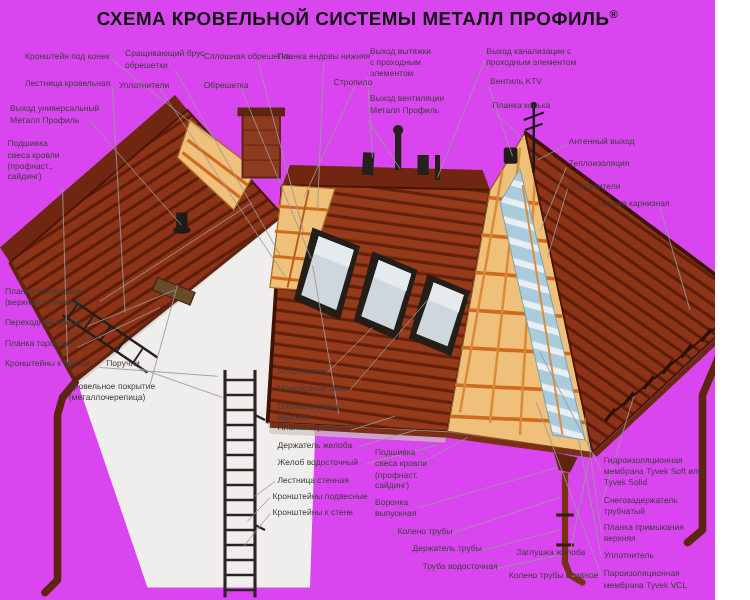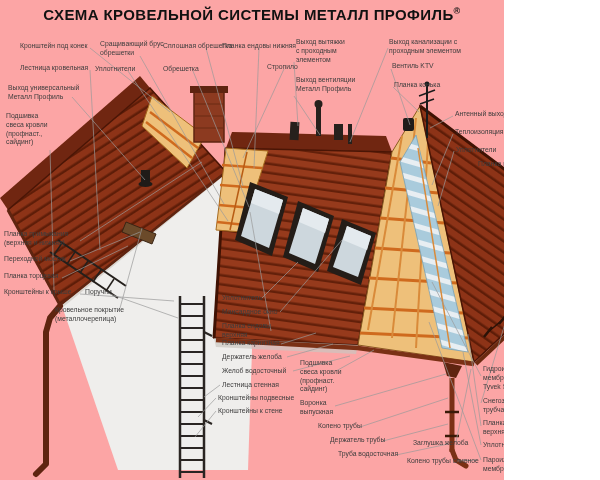--- a/index.html
+++ b/index.html
@@ -1,16 +1,16 @@
 <!DOCTYPE html>
 <html><head>
 <meta charset="utf-8">
 <style>
   html,body{margin:0;padding:0;background:#fff;}
-  .stage{position:relative;width:504px;height:480px;background:#fca5a5;overflow:hidden;
+  .stage{position:relative;width:572px;height:480px;background:#d946ef;overflow:hidden;
          font-family:"Liberation Sans", sans-serif;}
   .title{position:absolute;top:6px;left:0;right:0;text-align:center;
          font-size:15px;font-weight:bold;color:#111;letter-spacing:.4px;z-index:5;}
   .title sup{font-size:9px;}
   svg.base{position:absolute;left:0;top:0;z-index:1;}
   svg.leaders{position:absolute;left:0;top:0;z-index:2;pointer-events:none;}
   .labels{position:absolute;left:0;top:0;width:600px;height:480px;z-index:3;}
   .lbl{position:absolute;font-size:6.8px;line-height:1.3;color:#3d3d3d;white-space:pre-line;}
 </style>
 </head>

